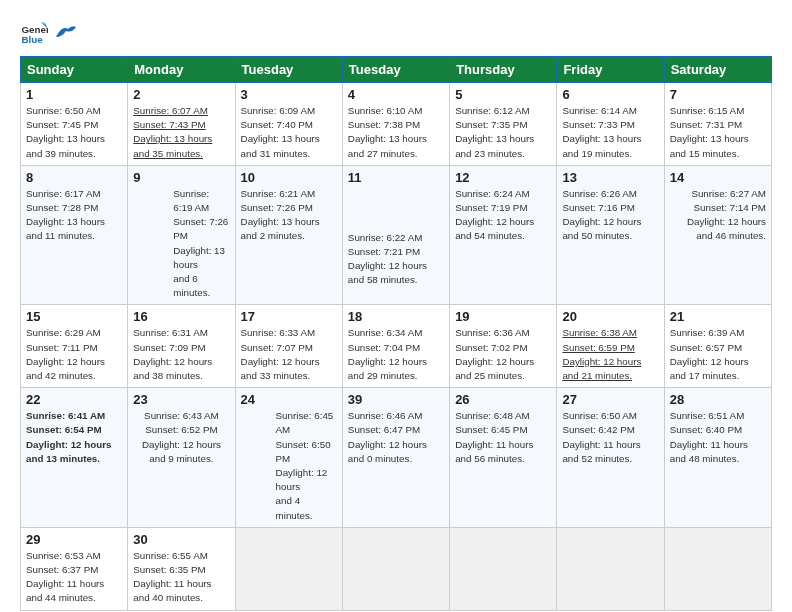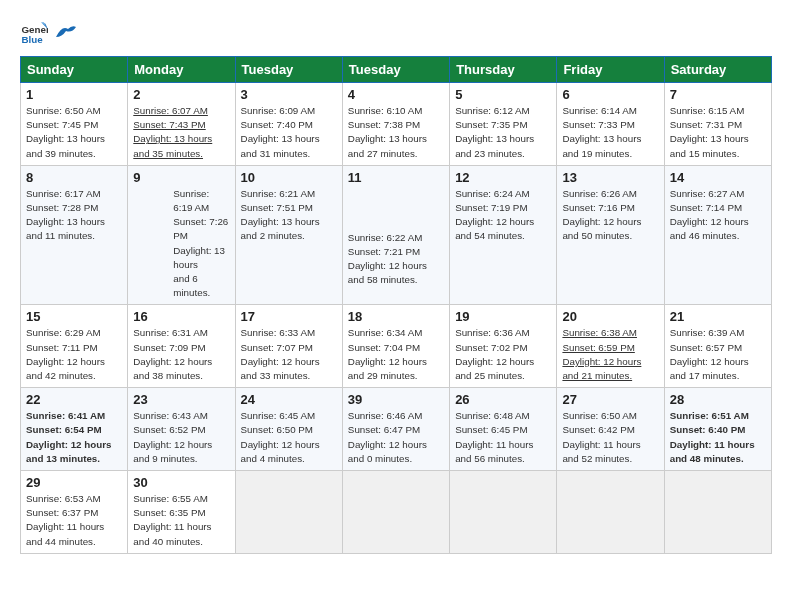--- a/index.html
+++ b/index.html
@@ -202,21 +202,21 @@
           <td>
             <span class="day-number">9</span>
             <div class="day-info" style="white-space: pre-line; margin-left: 40px;">Sunrise: 6:19 AM
 Sunset: 7:26 PM
 Daylight: 13 hours
 and 6 minutes.</div>
           </td>
           <td>
             <span class="day-number">10</span>
             <div class="day-info" style="white-space: pre-line;">Sunrise: 6:21 AM
-Sunset: 7:51 PM
+Sunset: 7:26 PM
 Daylight: 13 hours
 and 2 minutes.</div>
           </td>
           <td>
             <span class="day-number">11</span>
             <div class="day-info" style="white-space: pre-line; margin-top: 46px;">Sunrise: 6:22 AM
 Sunset: 7:21 PM
 Daylight: 12 hours
 and 58 minutes.</div>
           </td>
@@ -229,21 +229,21 @@
           </td>
           <td>
             <span class="day-number">13</span>
             <div class="day-info" style="white-space: pre-line;">Sunrise: 6:26 AM
 Sunset: 7:16 PM
 Daylight: 12 hours
 and 50 minutes.</div>
           </td>
           <td>
             <span class="day-number">14</span>
-            <div class="day-info" style="white-space: pre-line;">Sunrise: 6:27 AM
+            <div class="day-info" style="white-space: pre-line; text-align: right;">Sunrise: 6:27 AM
 Sunset: 7:14 PM
 Daylight: 12 hours
 and 46 minutes.</div>
           </td>
         </tr>
         <tr>
           <td>
             <span class="day-number">15</span>
             <div class="day-info" style="white-space: pre-line;">Sunrise: 6:29 AM
 Sunset: 7:11 PM
@@ -296,28 +296,28 @@
         <tr>
           <td>
             <span class="day-number">22</span>
             <div class="day-info" style="white-space: pre-line; font-weight: bold;">Sunrise: 6:41 AM
 Sunset: 6:54 PM
 Daylight: 12 hours
 and 13 minutes.</div>
           </td>
           <td>
             <span class="day-number">23</span>
-            <div class="day-info" style="white-space: pre-line;">Sunrise: 6:43 AM
+            <div class="day-info" style="white-space: pre-line; text-align: center;">Sunrise: 6:43 AM
 Sunset: 6:52 PM
 Daylight: 12 hours
 and 9 minutes.</div>
           </td>
           <td>
             <span class="day-number">24</span>
-            <div class="day-info" style="white-space: pre-line;">Sunrise: 6:45 AM
+            <div class="day-info" style="white-space: pre-line; margin-left: 35px;">Sunrise: 6:45 AM
 Sunset: 6:50 PM
 Daylight: 12 hours
 and 4 minutes.</div>
           </td>
           <td>
             <span class="day-number">39</span>
             <div class="day-info" style="white-space: pre-line;">Sunrise: 6:46 AM
 Sunset: 6:47 PM
 Daylight: 12 hours
 and 0 minutes.</div>
@@ -331,21 +331,21 @@
           </td>
           <td>
             <span class="day-number">27</span>
             <div class="day-info" style="white-space: pre-line;">Sunrise: 6:50 AM
 Sunset: 6:42 PM
 Daylight: 11 hours
 and 52 minutes.</div>
           </td>
           <td>
             <span class="day-number">28</span>
-            <div class="day-info" style="white-space: pre-line; font-weight: bold;">Sunrise: 6:51 AM
+            <div class="day-info" style="white-space: pre-line;">Sunrise: 6:51 AM
 Sunset: 6:40 PM
 Daylight: 11 hours
 and 48 minutes.</div>
           </td>
         </tr>
         <tr class="last-row">
           <td>
             <span class="day-number">29</span>
             <div class="day-info" style="white-space: pre-line;">Sunrise: 6:53 AM
 Sunset: 6:37 PM

